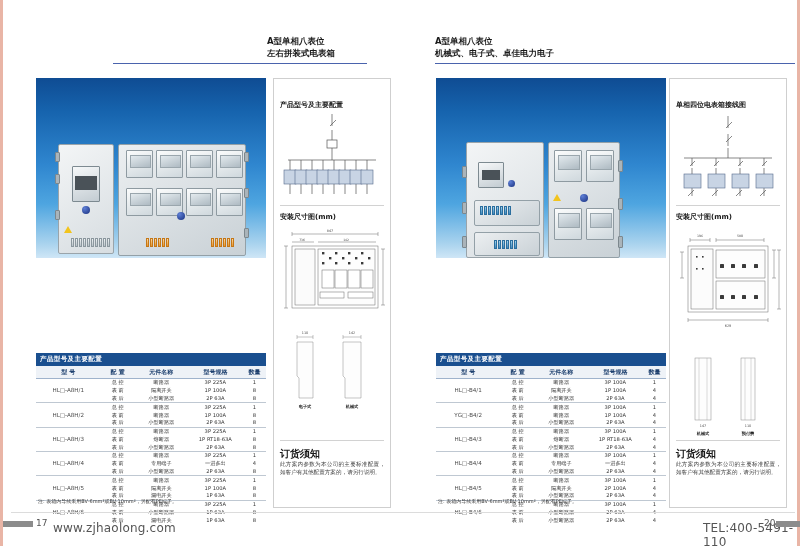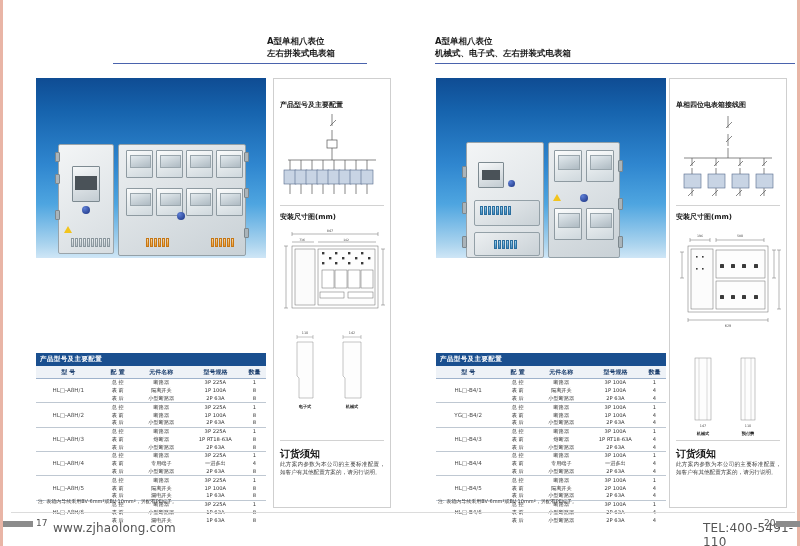--- a/index.html
+++ b/index.html
@@ -111,21 +111,21 @@
 
 <div class="page">
 
 
   <div class="ttl ttl-a">
     <div>A型单相八表位</div>
     <div>左右拼装式电表箱</div>
   </div>
   <div class="ttl ttl-b">
     <div>A型单相八表位</div>
-    <div>机械式、电子式、左右拼装式电表箱</div>
+    <div>机械式、电子式、卓佳电力电子</div>
   </div>
   <div class="rule rule-a"></div>
   <div class="rule rule-b"></div>
 
   <div class="photo" style="left:33px;top:78px;width:230px;height:180px;">
 
     <div class="door" style="left:22px;top:66px;width:56px;height:110px;"></div>
     <div class="hinge" style="left:19px;top:74px;width:5px;height:10px;"></div>
     <div class="hinge" style="left:19px;top:96px;width:5px;height:10px;"></div>
     <div class="hinge" style="left:19px;top:132px;width:5px;height:10px;"></div>

